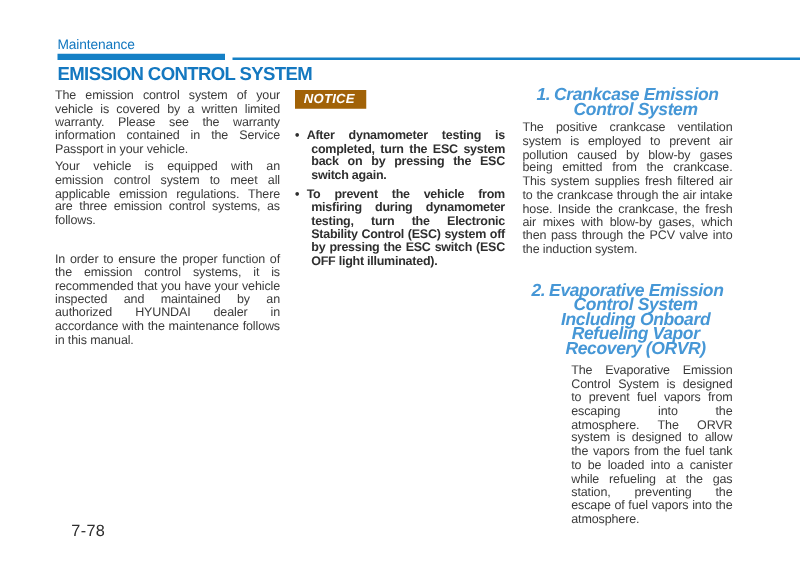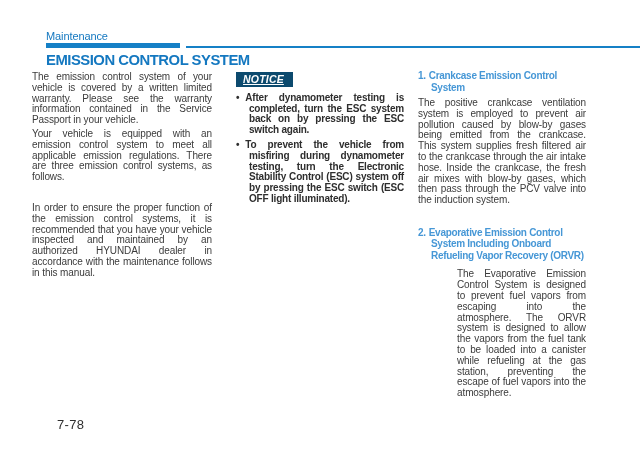--- a/index.html
+++ b/index.html
@@ -17,48 +17,48 @@
 
   
   .page-title {
     position:absolute; left:46px; top:51px; margin:0;
     font-size:15px; font-weight:bold; color:#1478c0; letter-spacing:-0.5px;
     transform:scaleX(0.99); transform-origin:left;
   }
 
   
   .col { position:absolute; top:72px; font-size:10px; line-height:10.8px; }
-  .col1 { left:32px;  width:180px; }
+  .col1 { left:44px;  width:180px; }
   .col2 { left:236px; width:168px; }
   .col3 { left:418px; width:168px; top:70px; }
 
   p { margin:0; }
   .just { text-align:justify; letter-spacing:-0.1px; }
   .col1 .para1 { margin-bottom:3px; }
   .col1 .para2 { margin-bottom:20px; }
   .num-list { margin-bottom:21px; }
   .list-item { padding-left:22px; text-indent:-22px; letter-spacing:-0.1px; }
   .list-marker { margin-right:4px; }
 
   
   .notice-badge {
-    display:inline-block; background:#0c4a6e; color:#ffffff;
+    display:inline-block; background:#a16207; color:#ffffff;
     font-weight:bold; font-style:italic; font-size:10.5px;
-    padding:2px 9px 2px 7px; margin-bottom:6px; letter-spacing:0.2px;text-decoration:underline;
+    padding:2px 9px 2px 7px; margin-bottom:17px; letter-spacing:0.2px;
   }
   .col2 { color:#2e2e2e; font-weight:bold; }
   .notice-heading { margin-bottom:6px; letter-spacing:-0.2px; }
   .bullet-item { padding-left:13px; text-indent:-13px; margin-bottom:4px; letter-spacing:-0.2px; }
   .bullet-marker { margin-right:6px; }
 
   
   .sec-heading {
     margin:0; padding-left:13px; text-indent:-13px;
-    font-size:10px; line-height:11.5px; font-weight:bold; color:#4697d6;
-    letter-spacing:-0.3px; text-align:left;
+    font-size:14px; line-height:11.5px; font-weight:bold; color:#4697d6;
+    letter-spacing:-0.3px; text-align:center;font-style:italic;
   }
   .sec-number { margin-right:3px; }
   .sec-body { margin-top:5px; }
   .section2 { margin-top:21px; }
   .section2 .sec-body { margin-top:8px;margin-left:39px; }
 
   .page-number { position:absolute; left:57px; top:417px; font-size:13px; color:#2f2f2f; letter-spacing:0.3px; }
 </style>
 </head>
 <body>

